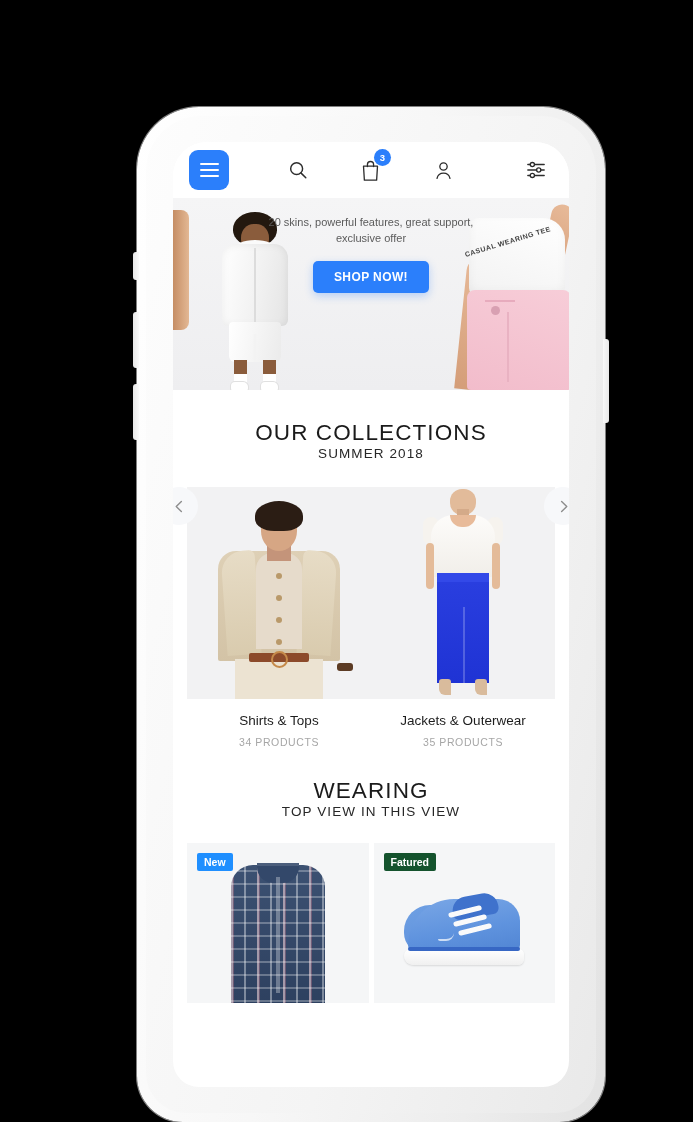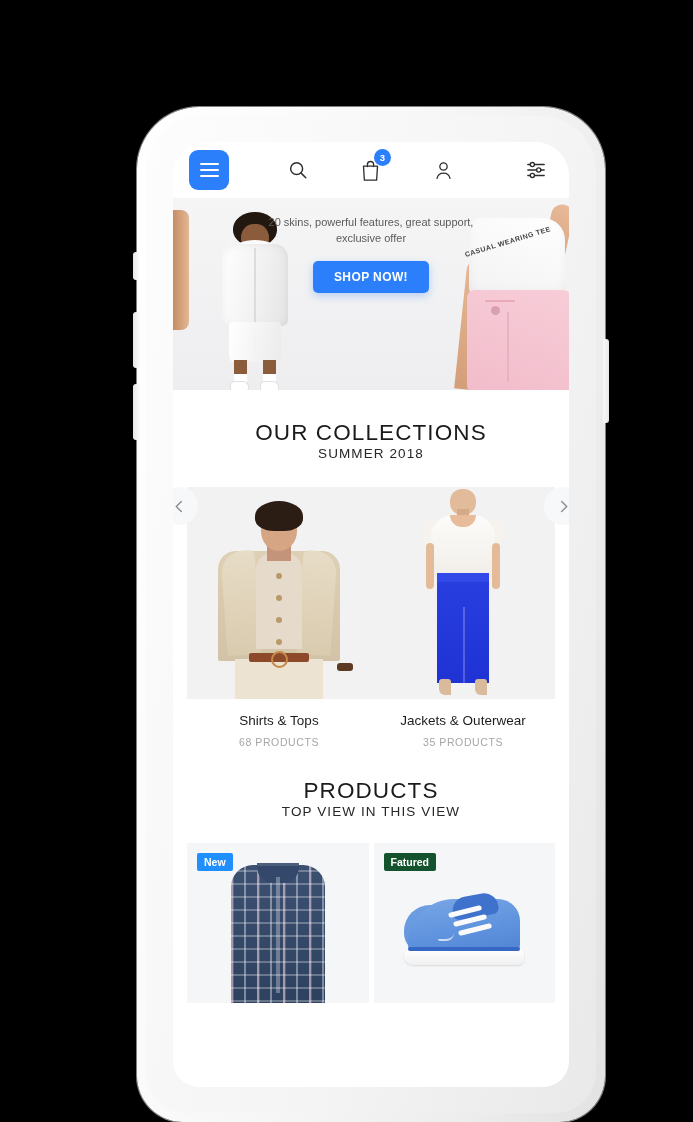--- a/index.html
+++ b/index.html
@@ -400,21 +400,21 @@
                     <i></i>
                     <i></i>
                     <i></i>
                     <i></i>
                   </div>
                 <div class="c1-pants"></div>
                 <div class="c1-belt"></div>
                 <div class="c1-wrist"></div>
               </div>
               <div class="card-name">Shirts &amp; Tops</div>
-              <div class="card-count">68 PRODUCTS</div>
+              <div class="card-count">34 PRODUCTS</div>
             </div>
 
             <div class="card">
               <div class="card-img">
                 <div class="c2-head"></div>
                 <div class="c2-neck"></div>
                 <div class="c2-sleeve l"></div>
                   <div class="c2-sleeve r"></div>
                 <div class="c2-tee"></div>
                 <div class="c2-arm l"></div>
@@ -425,21 +425,21 @@
                   <div class="c2-shoe r"></div>
               </div>
               <div class="card-name">Jackets &amp; Outerwear</div>
               <div class="card-count">35 PRODUCTS</div>
             </div>
           </div>
         </div>
       </div>
 
       <div class="section trending">
-        <div class="sec-title">PRODUCTS</div>
+        <div class="sec-title">WEARING</div>
         <div class="sec-sub">TOP VIEW IN THIS VIEW</div>
 
         <div class="tr-cards">
           <div class="tr-card">
             <span class="tr-badge" style="background:#1f8fff">New</span>
             <div class="shirt"></div>
             <div class="shirt-collar"></div>
             <div class="shirt-placket"></div>
           </div>
 

